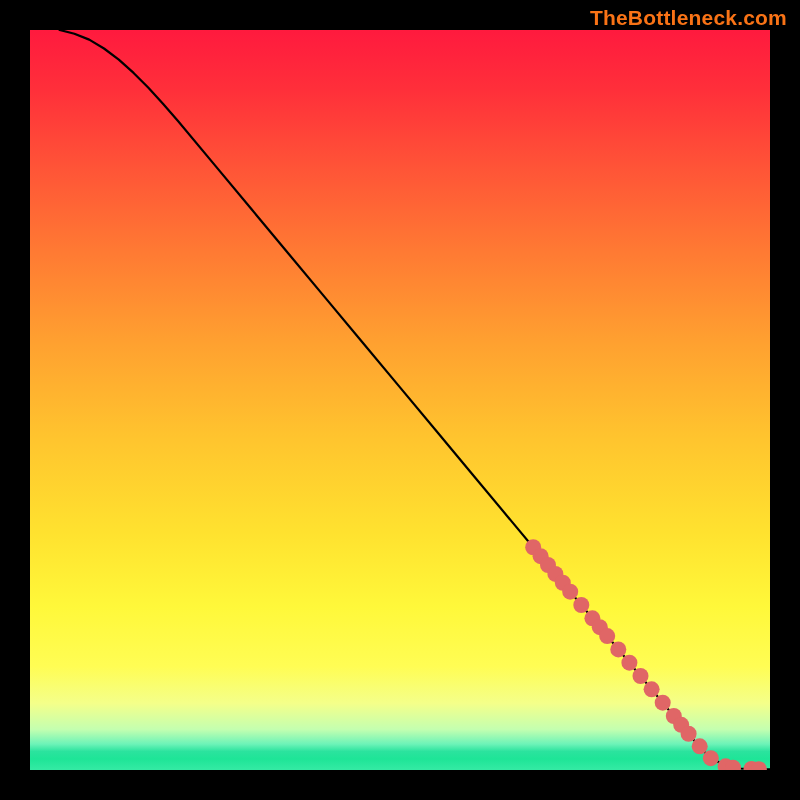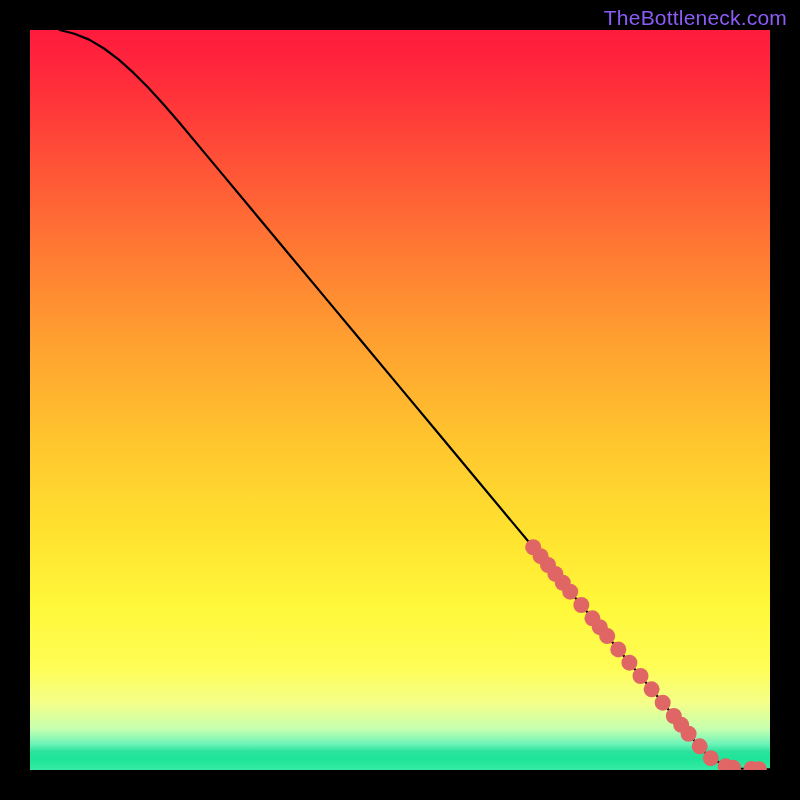--- a/index.html
+++ b/index.html
@@ -47,24 +47,24 @@
     position: absolute;
     left: 0;
     top: 0;
     width: 740px;
     height: 740px;
   }
   .watermark {
     position: absolute;
     top: 6px;
     right: 13px;
-    color: #8b5cf6;
+    color: #f97316;
     font-size: 21px;
     letter-spacing: 0.2px;
-    font-weight: 400;
+    font-weight: 700;
   }
 </style>
 </head>
 <body>
 
 <div class="frame">
   <div class="plot">
     <svg class="svg-layer" viewBox="0 0 740 740" preserveAspectRatio="none">
       <polyline id="curve-line" fill="none" stroke="#000000" stroke-width="2.2" stroke-linecap="round" stroke-linejoin="round" points="29.60,0.00 44.40,3.70 59.20,9.62 74.00,18.50 88.80,29.60 103.60,42.92 118.40,57.72 133.20,74.00 148.00,91.02 185.00,135.42 222.00,179.82 259.00,224.22 296.00,268.62 333.00,313.02 370.00,357.42 407.00,401.82 444.00,446.22 481.00,490.62 518.00,535.02 540.20,561.66 555.00,579.42 577.20,606.06 592.00,623.82 606.80,641.58 621.60,659.34 629.00,668.22 636.40,677.10 643.80,685.98 651.20,694.86 658.60,703.74 666.00,712.62 673.40,720.76 680.80,728.16 695.60,735.56 710.40,738.52 725.20,739.26 740.00,739.26"></polyline>
       <g id="marker-group">

